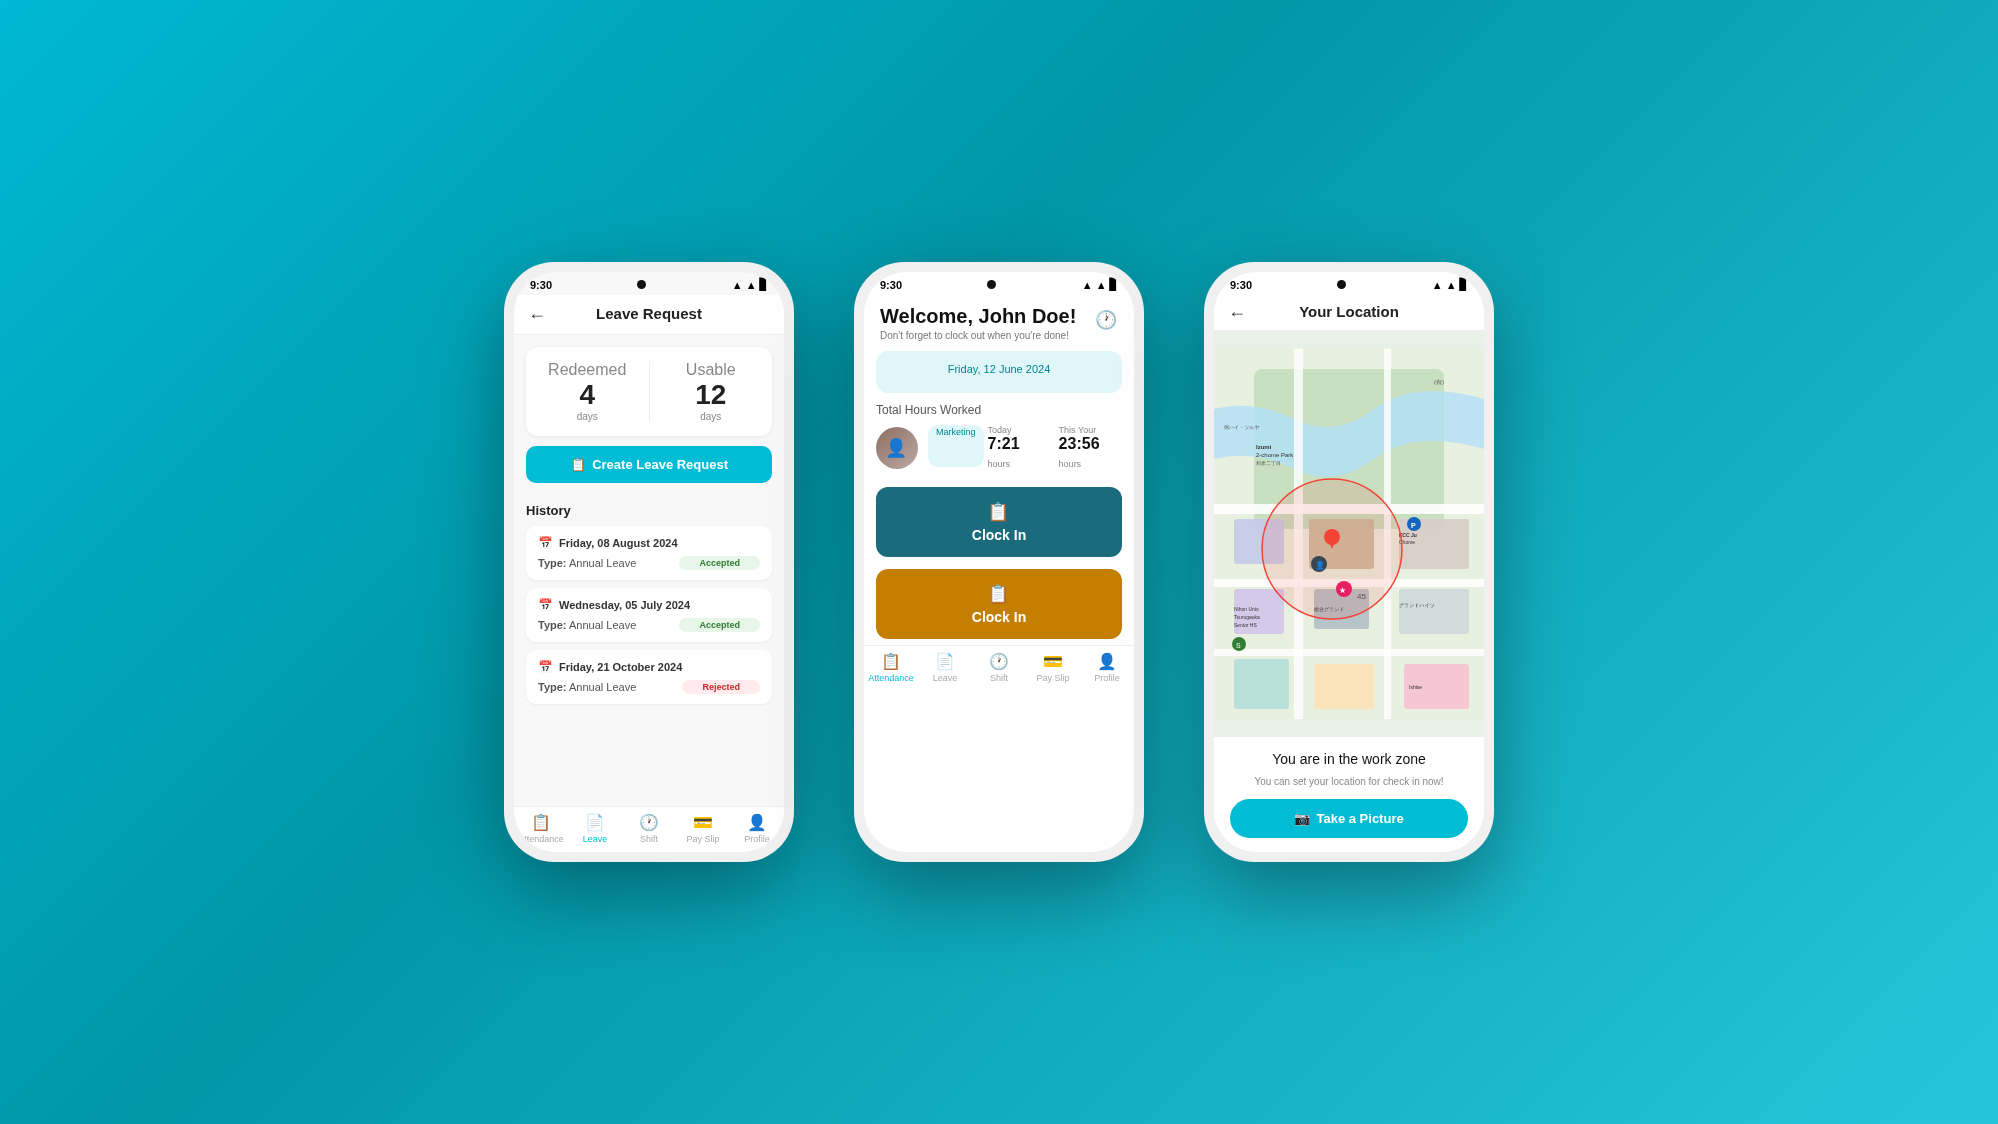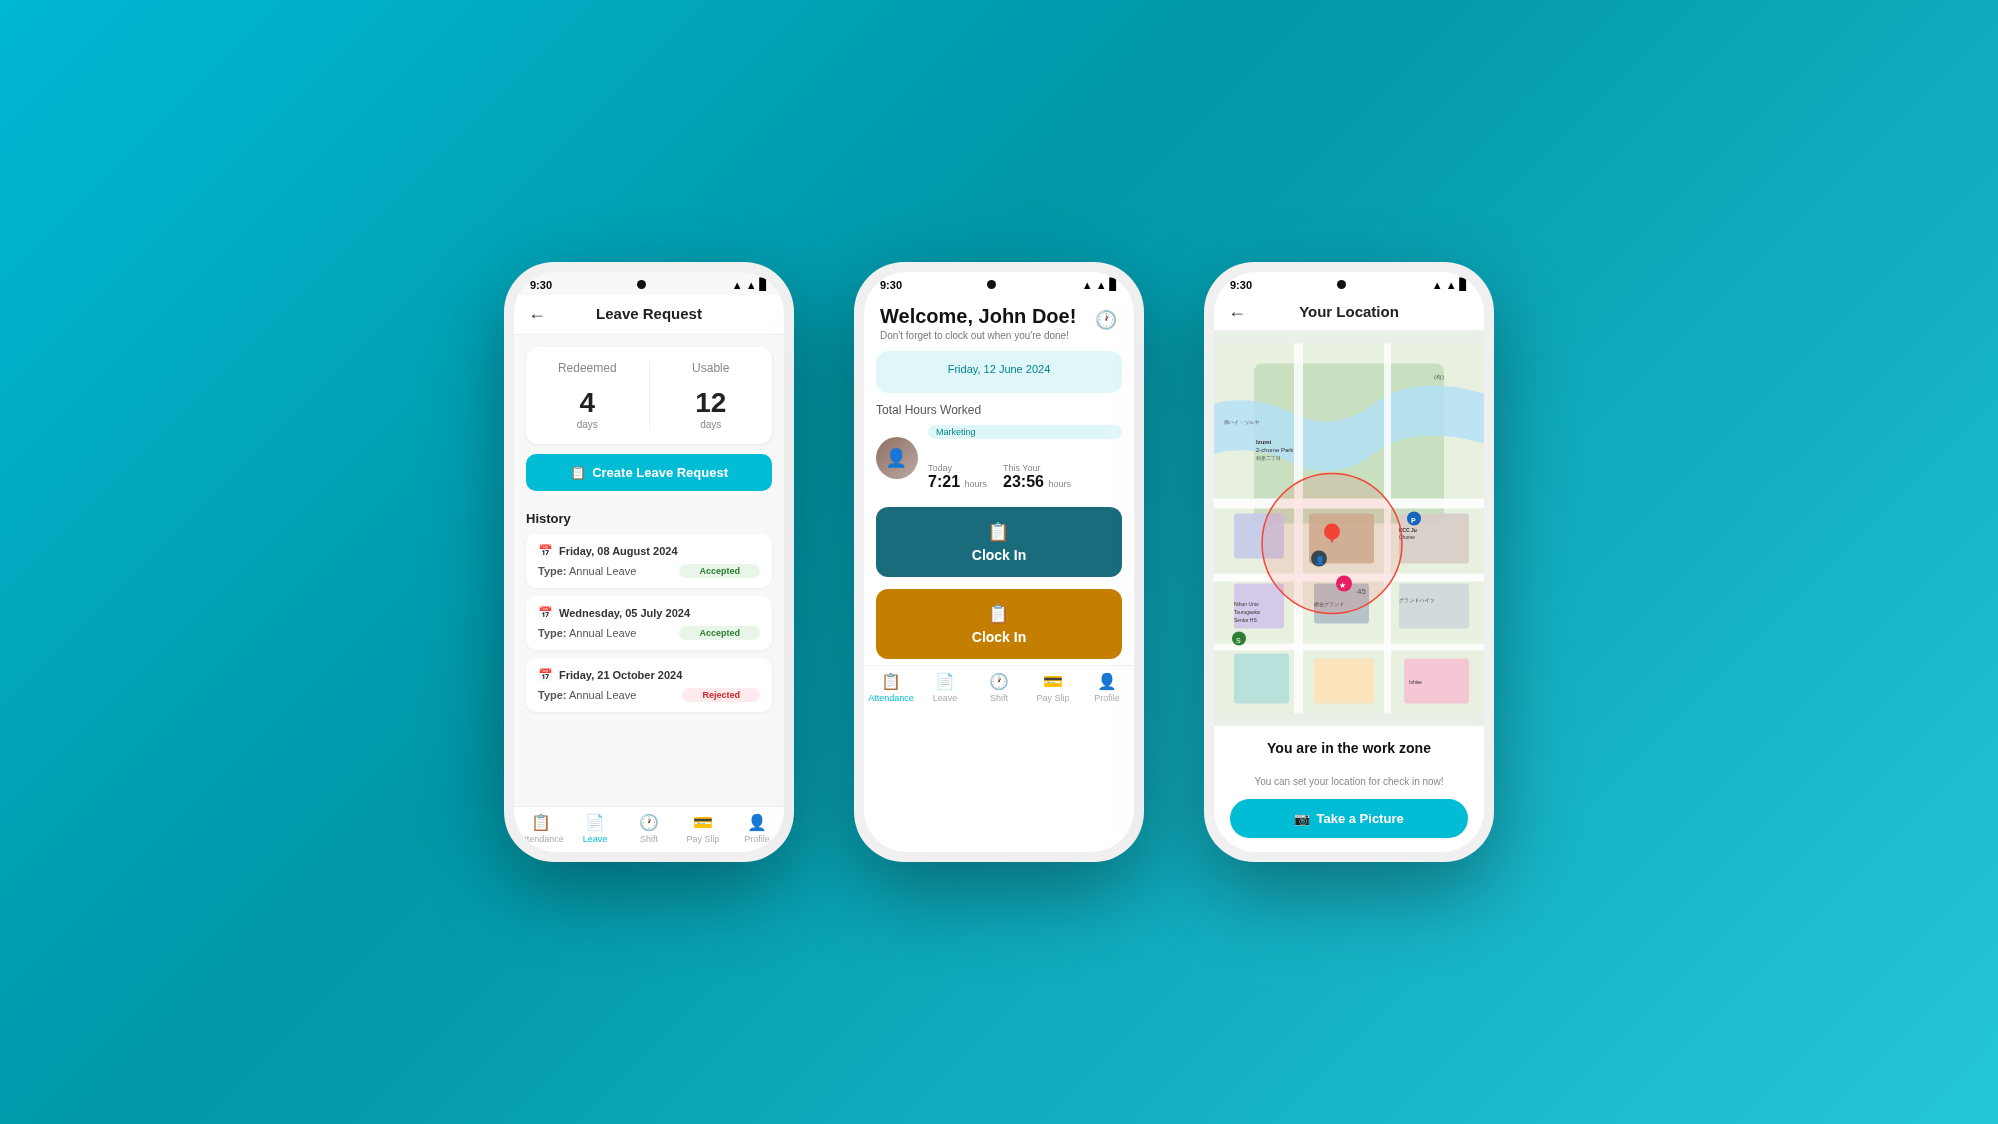--- a/index.html
+++ b/index.html
@@ -63,21 +63,21 @@
       display: flex;
       padding: 14px 0;
       box-shadow: 0 1px 4px rgba(0,0,0,0.07);
     }
     .stat-box {
       flex: 1;
       text-align: center;
       border-right: 1px solid #eee;
     }
     .stat-box:last-child { border-right: none; }
-    .stat-label { font-size: 12px; color: #888; margin-bottom: 12px; }
+    .stat-label { font-size: 16px; color: #888; margin-bottom: 0; }
     .stat-number { font-size: 28px; font-weight: 700; color: #222; }
     .stat-unit { font-size: 10px; color: #888; }
     .create-btn {
       margin: 10px 12px;
       background: #00bcd4;
       color: #fff;
       border: none;
       border-radius: 10px;
       padding: 11px 0;
       font-size: 13px;
@@ -224,21 +224,21 @@
       flex: 1;
       position: relative;
       overflow: hidden;
       background: #e8f0e8;
     }
     .location-bottom {
       padding: 14px 16px;
       text-align: center;
       background: #fff;
     }
-    .in-zone-title { font-size: 14px; font-weight: 700; color: #111; margin-bottom: 20px; }
+    .in-zone-title { font-size: 14px; font-weight: 400; color: #111; margin-bottom: 9px; }
     .in-zone-sub { font-size: 10px; color: #888; margin-bottom: 12px; }
     .take-picture-btn {
       background: #00bcd4;
       color: #fff;
       border: none;
       border-radius: 30px;
       padding: 12px 0;
       font-size: 13px;
       font-weight: 600;
       width: 100%;
@@ -396,21 +396,21 @@
         <div class="time-display">
           <div class="time-day">Friday, 12 June 2024</div>
         </div>
 
         <div class="hours-section">
           <div class="hours-title">Total Hours Worked</div>
           <div class="hours-row">
             <div class="avatar-circle">
               <div class="avatar-img">👤</div>
             </div>
-            <div style="display:flex;flex-direction:column;gap:20px;flex:1;">
+            <div style="display:flex;gap:4px;flex:1;">
               <div class="dept-badge">Marketing</div>
               <div class="hours-stats">
                 <div class="hours-stat">
                   <div class="hours-stat-label">Today</div>
                   <span class="hours-value">7:21</span>
                   <span class="hours-unit">hours</span>
                 </div>
                 <div class="hours-stat">
                   <div class="hours-stat-label">This Your</div>
                   <span class="hours-value">23:56</span>

